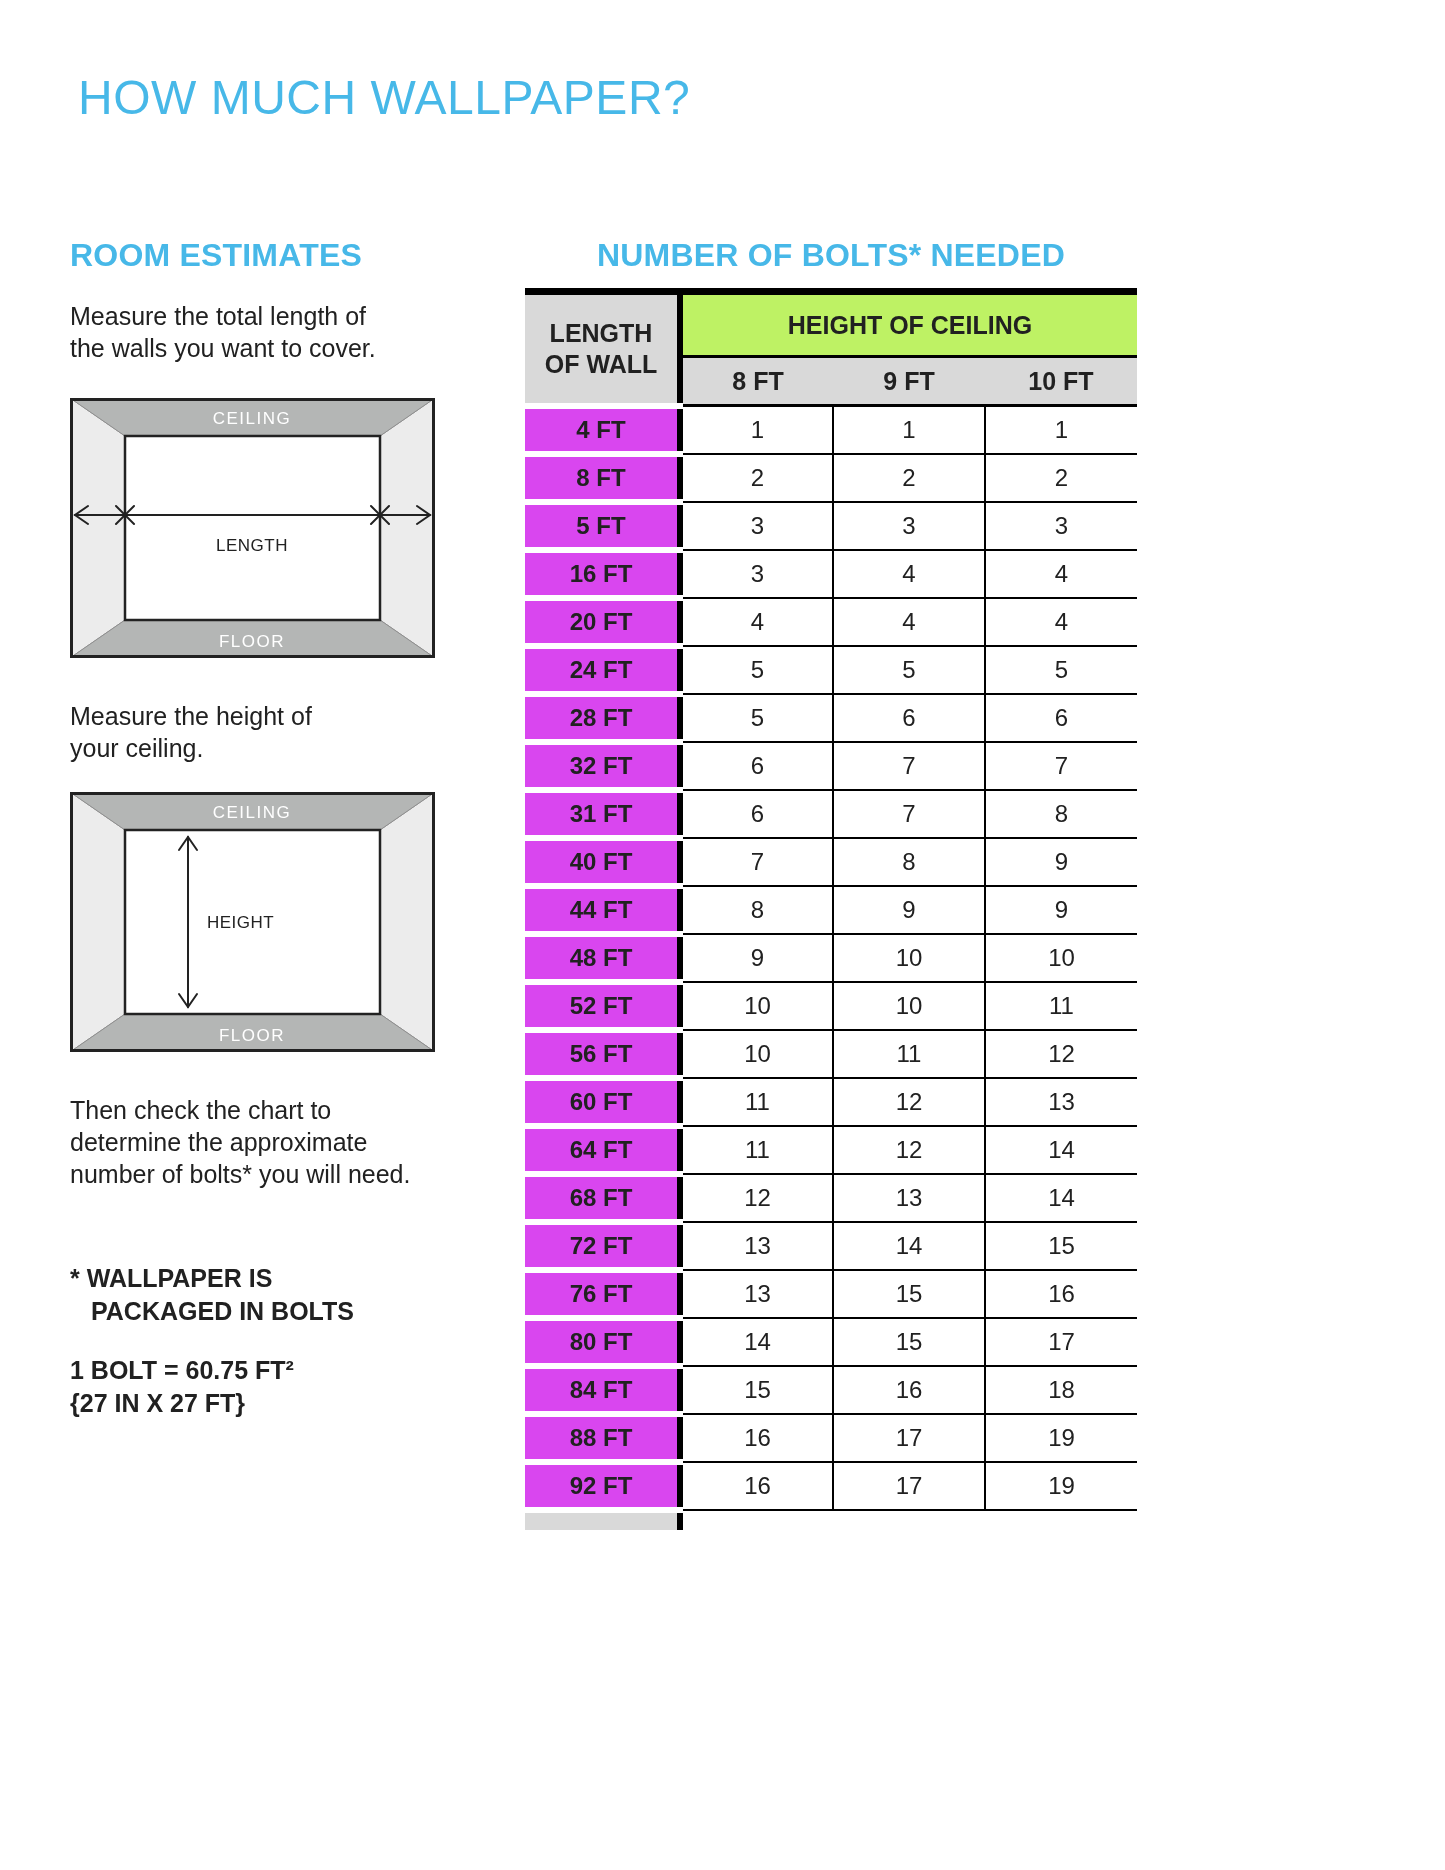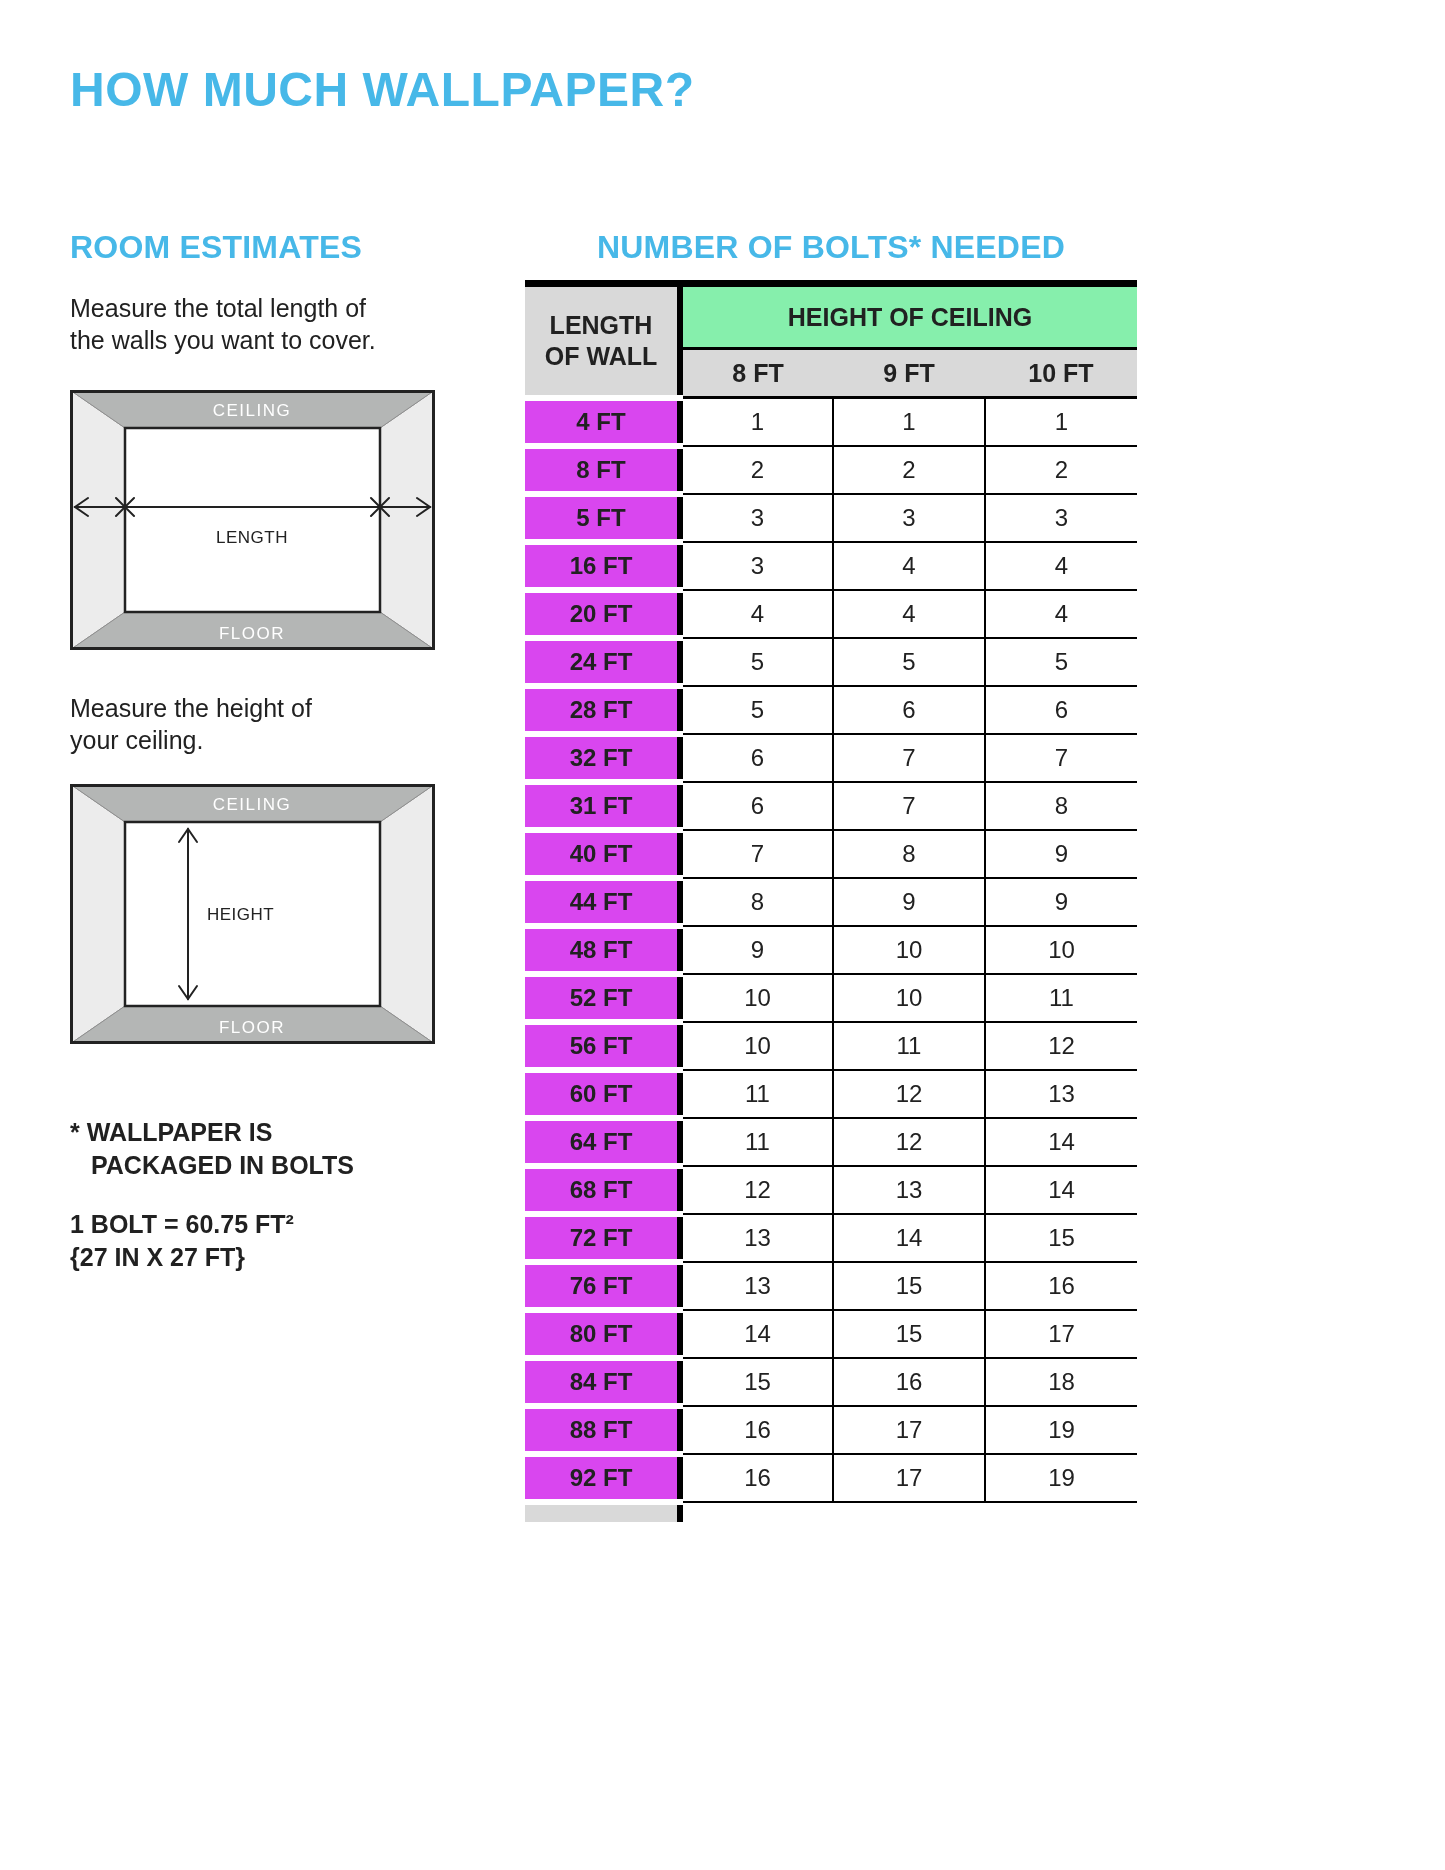--- a/index.html
+++ b/index.html
@@ -4,21 +4,21 @@
 <style>
   html, body { margin:0; padding:0; }
   body {
     width:1445px; height:1870px; background:#ffffff;
     font-family:"Liberation Sans", sans-serif;
     color:#212121;
     position:relative; overflow:hidden;
   }
   .page { padding:62px 70px 0 70px; }
   .page-title {
-    color:#47b8e8; font-size:48px; font-weight:bold; letter-spacing:0.5px; margin:0;
+    color:#47b8e8; font-size:48px; font-weight:normal; letter-spacing:0.5px; margin:8px;
   }
   .columns { display:flex; margin-top:112px; align-items:flex-start; }
   .left-col { flex:0 0 455px; width:455px; }
   .right-col { flex:0 0 612px; width:612px; }
   .section-heading { color:#47b8e8; font-size:32px; font-weight:bold; margin:0; letter-spacing:0.2px; }
   .right-col .section-heading { text-align:center; }
   .para { font-size:25px; line-height:32px; margin:42px 0 0 0; white-space:pre-line; }
   .para.first { margin-top:26px; }
   .diagram { display:block; margin-top:34px; width:365px; height:260px; }
   .diagram.second { margin-top:28px; }
@@ -28,21 +28,21 @@
   .bolt-info { margin-top:26px; font-size:25px; font-weight:bold; line-height:33px; }
 
   table.bolts { border-collapse:collapse; table-layout:fixed; width:612px; margin-top:14px; }
   .bolts th, .bolts td { padding:0; text-align:center; vertical-align:middle; }
   .corner-head {
     background:#d9d9d9; font-size:25px; font-weight:bold; line-height:31px;
     border-top:7px solid #000; border-right:6px solid #000; border-bottom:6px solid #fff;
     white-space:pre-line;
   }
   .group-head {
-    background:#86efac; font-size:25px; font-weight:bold;
+    background:#bef264; font-size:25px; font-weight:bold;
     border-top:7px solid #000; border-bottom:3px solid #000; height:60px;
   }
   .sub-head {
     background:#d9d9d9; font-size:25px; font-weight:bold;
     border-bottom:3px solid #000; height:46px;
   }
   .row-label {
     background:#d946ef; font-size:24px; font-weight:bold;
     border-right:6px solid #000; border-bottom:6px solid #fff; height:42px;
   }
@@ -98,20 +98,23 @@
         <text x="182" y="26" text-anchor="middle" font-size="17" letter-spacing="1.5" fill="#ffffff">CEILING</text>
         <text x="182" y="249" text-anchor="middle" font-size="17" letter-spacing="1.5" fill="#ffffff">FLOOR</text>
         <g stroke="#222222" stroke-width="2" fill="none" stroke-linecap="round">
           <line x1="118" y1="45" x2="118" y2="215"></line>
           <polyline points="109,58 118,45 127,58"></polyline>
           <polyline points="109,202 118,215 127,202"></polyline>
         </g>
         <text x="137" y="136" font-size="17" letter-spacing="0.5" fill="#222222">HEIGHT</text>
       </svg>
 
+      <p class="para">Then check the chart to
+determine the approximate
+number of bolts* you will need.</p>
 
       <div class="footnote">
         <div>* WALLPAPER IS</div>
         <div class="indent">PACKAGED IN BOLTS</div>
       </div>
 
       <div class="bolt-info">
         <div>1 BOLT = 60.75 FT²</div>
         <div>{27 IN X 27 FT}</div>
       </div>

